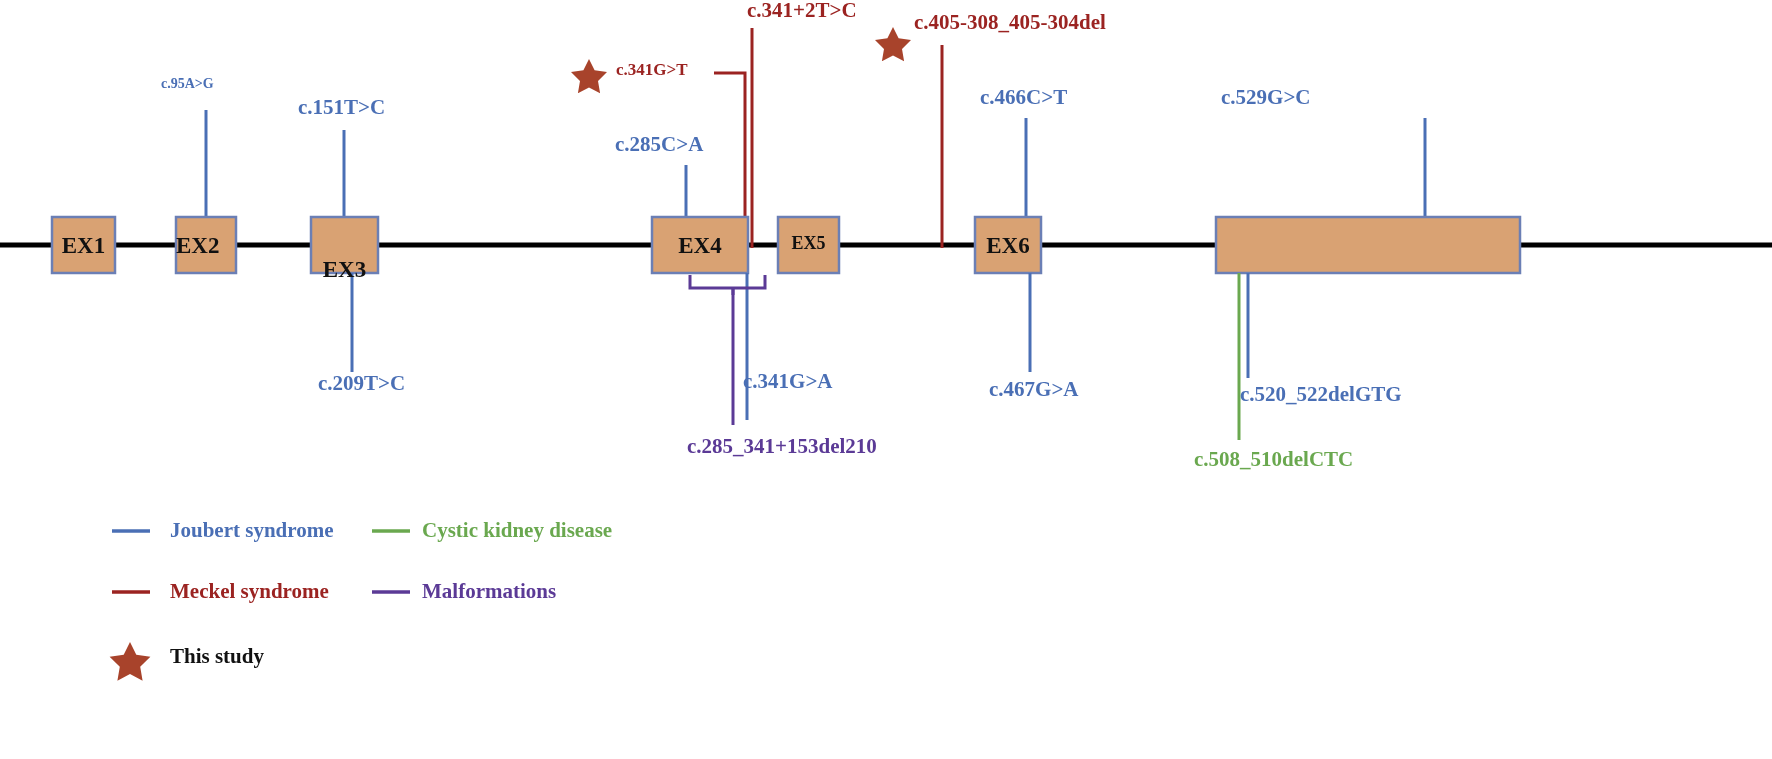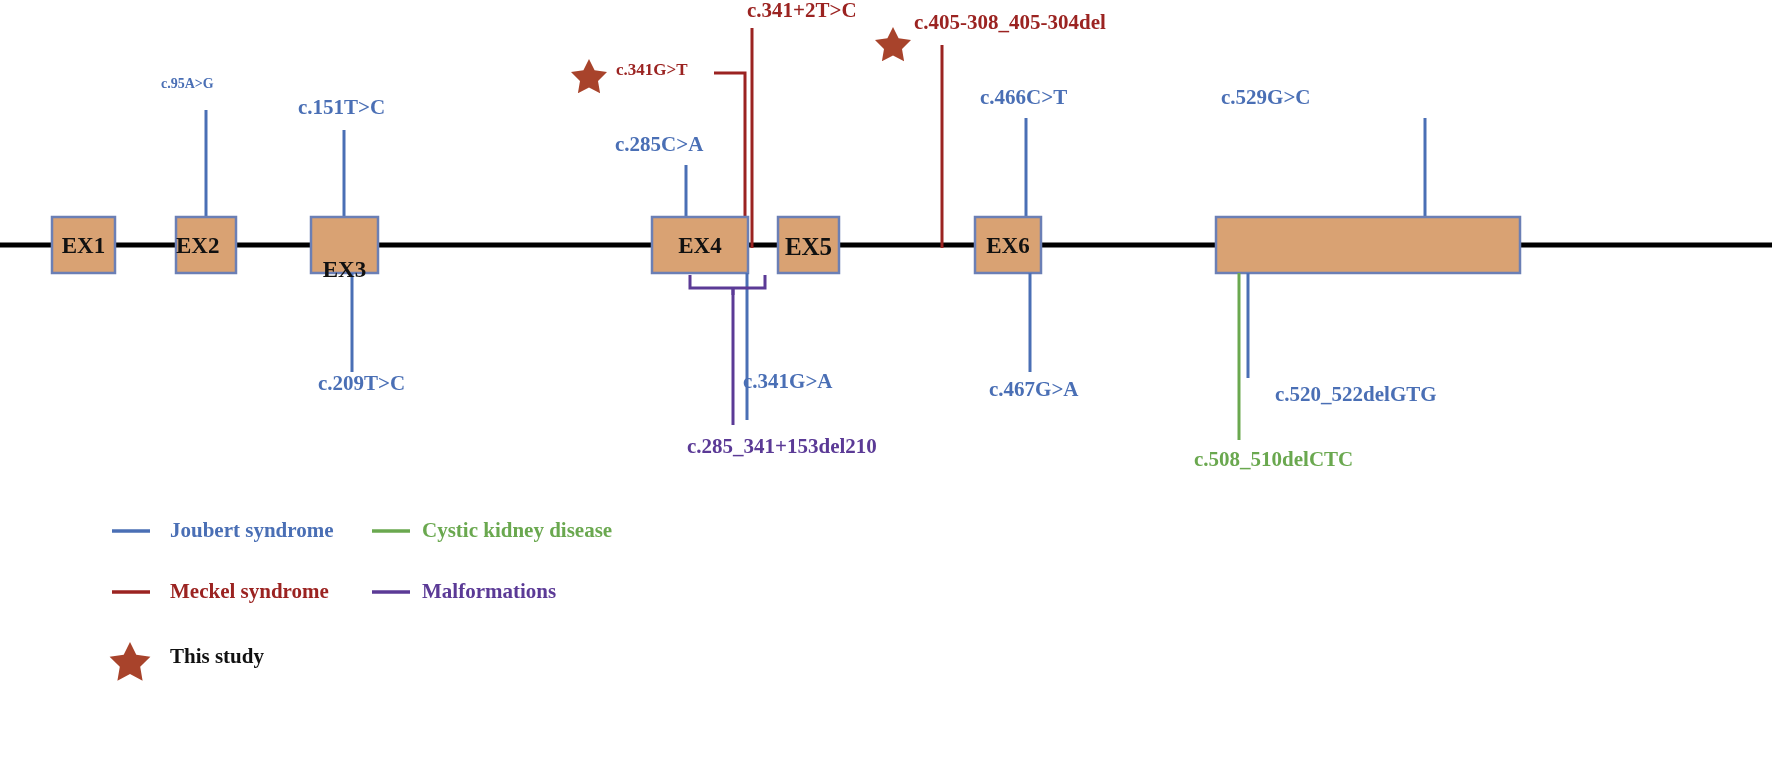--- a/index.html
+++ b/index.html
@@ -70,21 +70,21 @@
     <line x1="372" y1="531" x2="410" y2="531" stroke="#6AA84F" stroke-width="3.5"></line>
     <line x1="112" y1="592" x2="150" y2="592" stroke="#9B2321" stroke-width="3.5"></line>
     <line x1="372" y1="592" x2="410" y2="592" stroke="#5B3A96" stroke-width="3.5"></line>
     <polygon fill="#A8432B" points="130,642 136.3,654.8 150.4,656.8 140.2,666.7 142.6,680.7 130,674.1 117.4,680.7 119.8,666.7 109.6,656.8 123.7,654.8"></polygon>
   </svg>
 
   <div class="exlabel" style="left:52px;top:234px;width:63px;font-size:23px;">EX1</div>
   <div class="exlabel" style="left:176px;top:234px;width:40px;font-size:23px;">EX2</div>
   <div class="exlabel" style="left:311px;top:234px;width:67px;font-size:23px;margin-top:24px;">EX3</div>
   <div class="exlabel" style="left:652px;top:234px;width:96px;font-size:23px;">EX4</div>
-  <div class="exlabel" style="left:778px;top:234px;width:61px;font-size:25px;font-family:Liberation Serif, serif;">EX5</div>
+  <div class="exlabel" style="left:778px;top:234px;width:61px;font-size:18px;font-family:Liberation Serif, serif;">EX5</div>
   <div class="exlabel" style="left:975px;top:234px;width:66px;font-size:23px;">EX6</div>
 
   <div class="lbl v-blue" style="left:161px;top:77px;font-size:14px;">c.95A&gt;G</div>
 
   <div class="lbl v-blue" style="left:298px;top:97px;font-size:21px;">c.151T&gt;C</div>
 
   <div class="lbl v-blue" style="left:615px;top:134px;font-size:21px;">c.285C&gt;A</div>
 
   <div class="lbl v-red" style="left:616px;top:61px;font-size:17px;">c.341G&gt;T</div>
 
@@ -97,21 +97,21 @@
   <div class="lbl v-blue" style="left:1221px;top:87px;font-size:21px;">c.529G&gt;C</div>
 
   <div class="lbl v-blue" style="left:318px;top:373px;font-size:21px;">c.209T&gt;C</div>
 
   <div class="lbl v-blue" style="left:743px;top:371px;font-size:21px;">c.341G&gt;A</div>
 
   <div class="lbl v-purple" style="left:687px;top:436px;font-size:21px;">c.285_341+153del210</div>
 
   <div class="lbl v-blue" style="left:989px;top:379px;font-size:21px;">c.467G&gt;A</div>
 
-  <div class="lbl v-blue" style="left:1240px;top:384px;font-size:21px;padding-left:35px;">c.520_522delGTG</div>
+  <div class="lbl v-blue" style="left:1240px;top:384px;font-size:21px;">c.520_522delGTG</div>
 
   <div class="lbl v-green" style="left:1194px;top:449px;font-size:21px;">c.508_510delCTC</div>
 
   <div class="lbl v-blue" style="left:170px;top:520px;font-size:21px;">Joubert syndrome</div>
 
   <div class="lbl v-green" style="left:422px;top:520px;font-size:21px;">Cystic kidney disease</div>
 
   <div class="lbl v-red" style="left:170px;top:581px;font-size:21px;">Meckel syndrome</div>
 
   <div class="lbl v-purple" style="left:422px;top:581px;font-size:21px;">Malformations</div>

